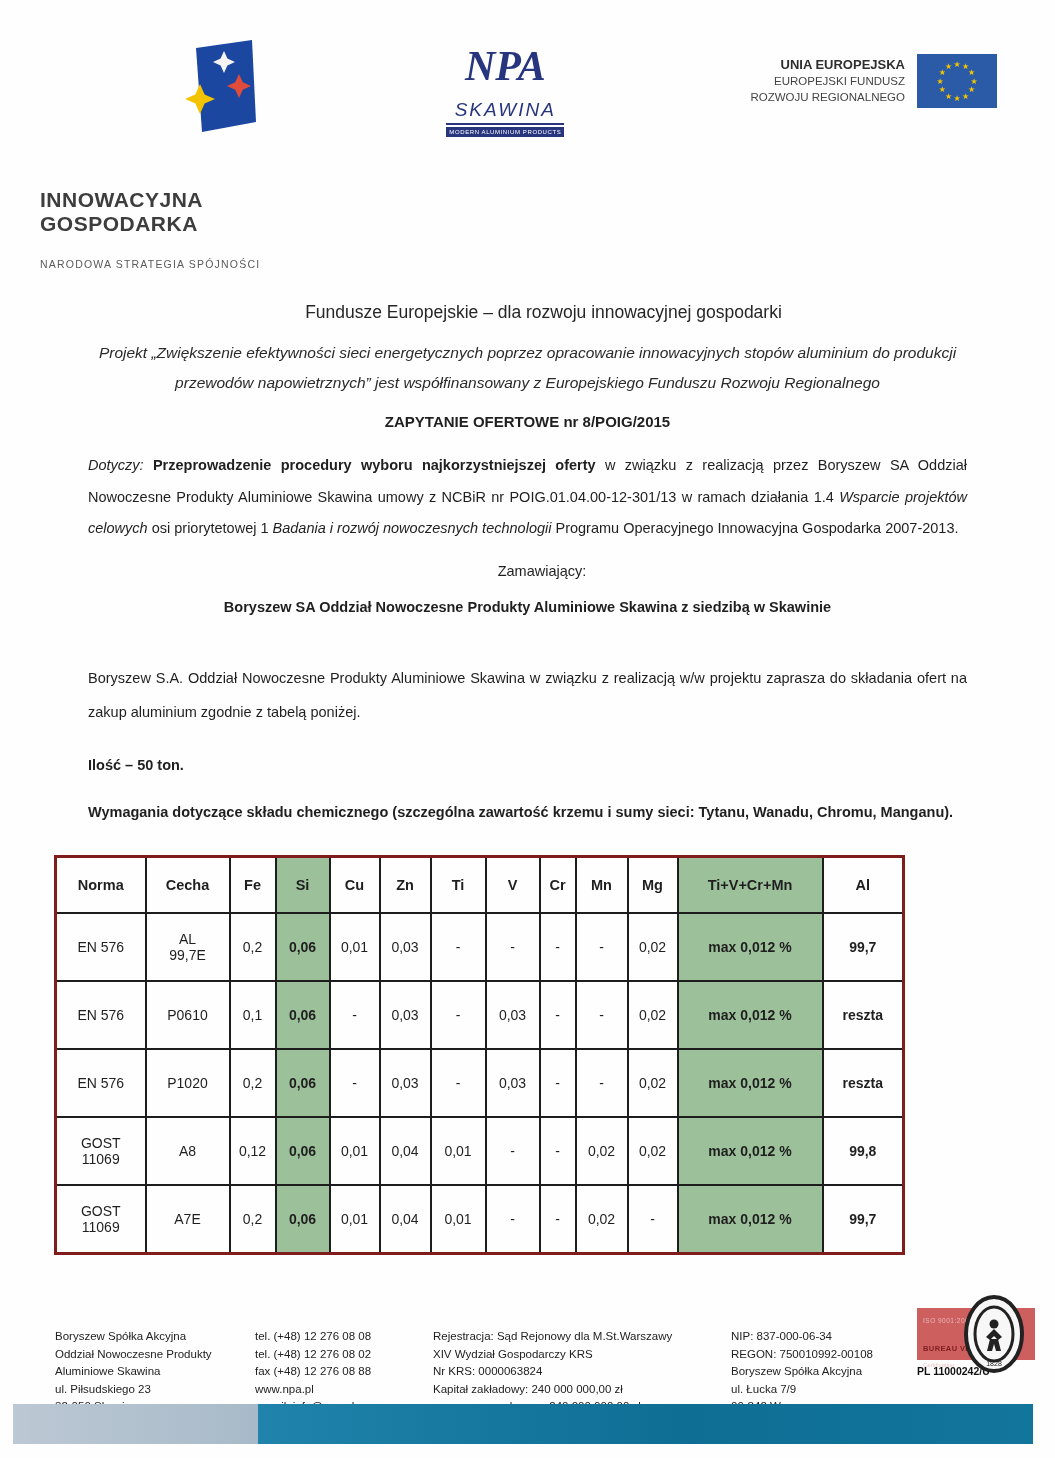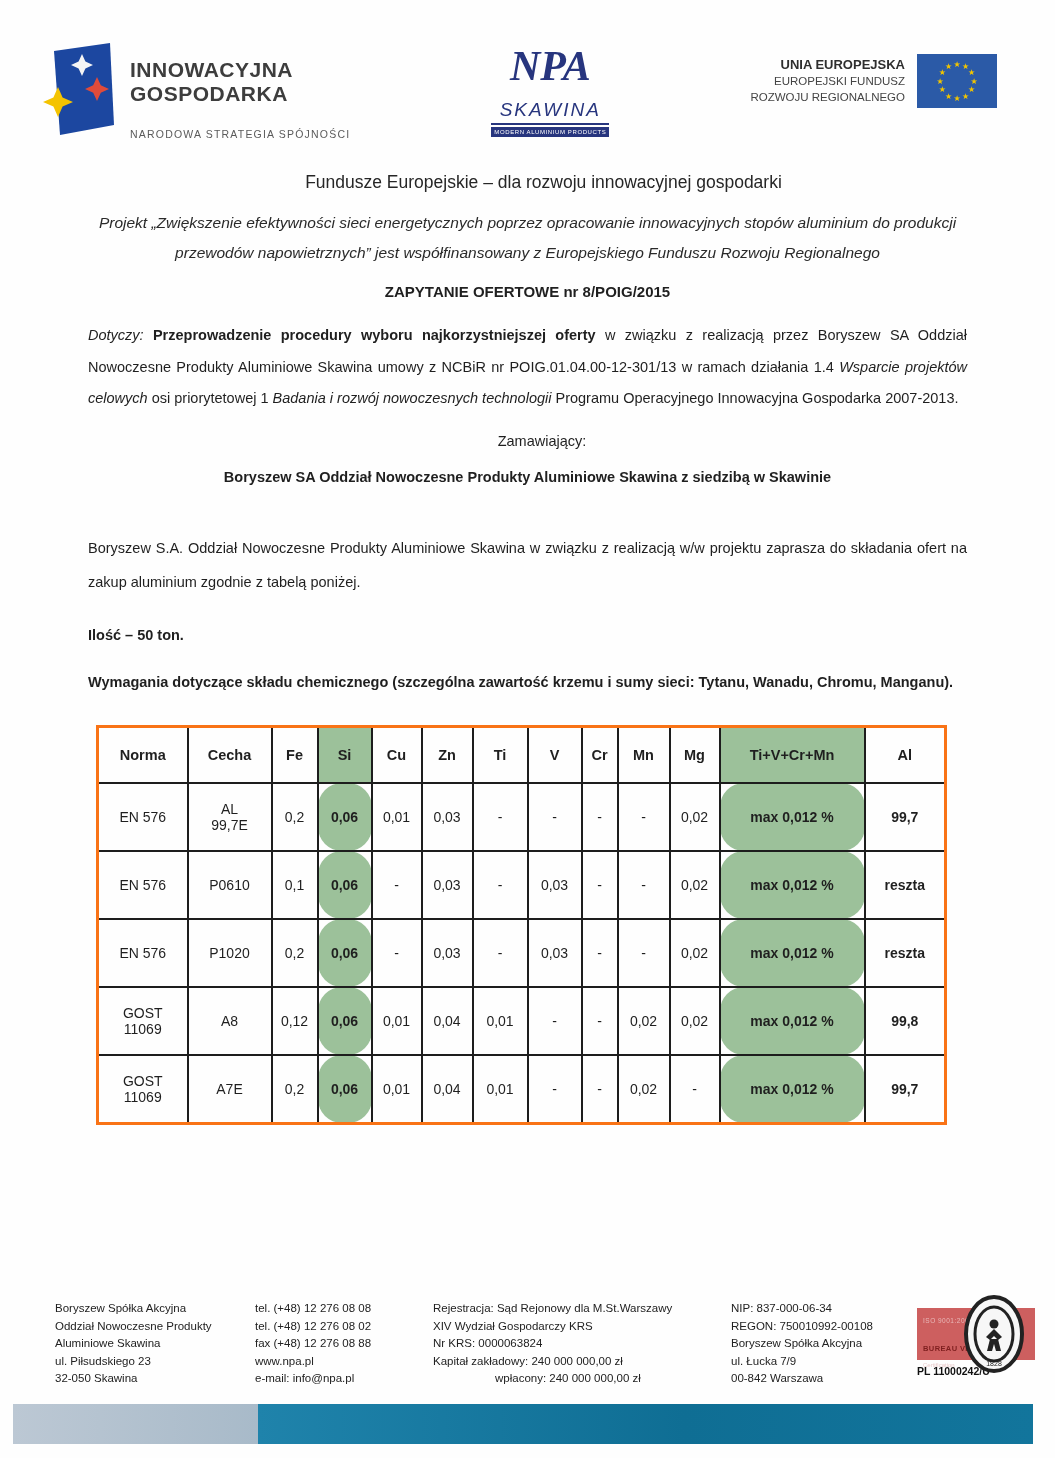--- a/index.html
+++ b/index.html
@@ -1,21 +1,21 @@
 <!DOCTYPE html>
 <html><head>
 <meta charset="utf-8">
 <style>
   html,body{margin:0;padding:0;background:#ddd;}
   .page{position:relative;width:1055px;height:1458px;background:#fefefe;margin:0 auto;
         font-family:"Liberation Sans",sans-serif;color:#1f1f1f;overflow:hidden;}
 
   
   .header{display:flex;justify-content:space-between;align-items:flex-start;padding:36px 58px 0 40px;}
-  .logo-left{display:flex;gap:12px;align-items:center;}
+  .logo-left{display:flex;gap:32px;align-items:flex-end;flex-direction:column;}
   .ig-text{margin-top:22px;}
   .ig-line{font-size:21px;font-weight:bold;color:#3d3d3d;letter-spacing:.5px;line-height:24px;}
   .ig-sub{font-size:10.5px;color:#5a5a5a;letter-spacing:1.2px;margin-top:22px;}
   .logo-center{margin-top:10px;text-align:center;}
   .npa-name{font-family:"Liberation Serif",serif;font-style:italic;font-weight:bold;
             font-size:42px;color:#27357e;line-height:40px;}
   .npa-city{font-family:Liberation Sans, sans-serif;font-style:italic;font-size:19px;color:#27357e;
             letter-spacing:2px;border-bottom:2px solid #27357e;padding-bottom:2px;margin-top:13px;}
   .npa-bar{background:#27357e;color:#fff;font-size:6px;letter-spacing:.6px;padding:2px 3px;margin-top:2px;white-space:nowrap;}
   .logo-right{display:flex;gap:12px;align-items:flex-start;margin-top:18px;}
@@ -32,37 +32,37 @@
   .dotyczy{margin:20px 88px 0;font-size:14.5px;line-height:31.5px;text-align:justify;}
   .zam-label{text-align:center;margin-top:18px;font-size:14.5px;padding-left:29px;}
   .company-line{text-align:center;font-weight:bold;margin-top:20px;font-size:14.5px;}
   .section-heading{margin:62px 0 0 112px;font-size:19px;font-weight:bold;letter-spacing:.2px;}
   .intro{margin:46px 88px 0;font-size:14.5px;line-height:34px;text-align:justify;}
   .ilosc{margin:28px 0 0 88px;font-size:14.5px;font-weight:bold;}
   .wymagania{margin:24px 88px 0;font-size:14.5px;font-weight:bold;line-height:30px;}
   .it{font-style:italic;} .bd{font-weight:bold;}
 
   
-  table.chem{border-collapse:collapse;margin:28px 0 0 96px;width:848px;border:3px solid #f97316;
+  table.chem{border-collapse:collapse;margin:28px 0 0 54px;width:848px;border:3px solid #7f1d1d;
              table-layout:fixed;}
   table.chem th,table.chem td{border:2px solid #1d1d1d;text-align:center;vertical-align:middle;
              font-size:14px;padding:7px 2px;white-space:pre-line;}
   table.chem th{font-size:14.5px;font-weight:bold;height:40px;}
   table.chem td{height:52px;}
   table.chem td:last-child{font-weight:bold;}
   .hl{background:#9cc19a;}
-  td.hl{font-weight:bold;border-radius:24px;}
+  td.hl{font-weight:bold;}
   col.c0{width:90px}col.c1{width:84px}col.c2{width:46px}col.c3{width:54px}col.c4{width:50px}
   col.c5{width:51px}col.c6{width:55px}col.c7{width:54px}col.c8{width:36px}col.c9{width:52px}
   col.c10{width:50px}col.c11{width:145px}col.c12{width:81px}
 
   
   .footer{position:absolute;top:1300px;left:55px;right:12px;display:flex;gap:18px;
           font-size:11.5px;line-height:17.5px;color:#222;}
-  .fcol{white-space:nowrap;}
+  .fcol{white-space:nowrap;margin-top:28px;}
   .fcol0{width:182px;} .fcol1{width:160px;} .fcol2{width:280px;} .fcol3{width:168px;}
   .fcol2 .fline:last-child{padding-left:62px;}
   .badge{position:relative;width:150px;margin-top:8px;}
   .badge-rect{position:relative;width:118px;height:52px;background:#cd5f5f;padding:4px 6px;box-sizing:border-box;}
   .badge-iso{font-size:6.5px;color:#e9b7b7;letter-spacing:.5px;}
   .badge-org{font-size:7.5px;font-weight:bold;color:#7e1f1f;margin-top:10px;letter-spacing:.4px;}
   .badge-cert{font-size:6px;color:#e9c9c9;}
   .badge-num{font-size:10.5px;font-weight:bold;color:#111;margin-top:3px;}
   .seal{position:absolute;right:18px;top:-14px;}
 

